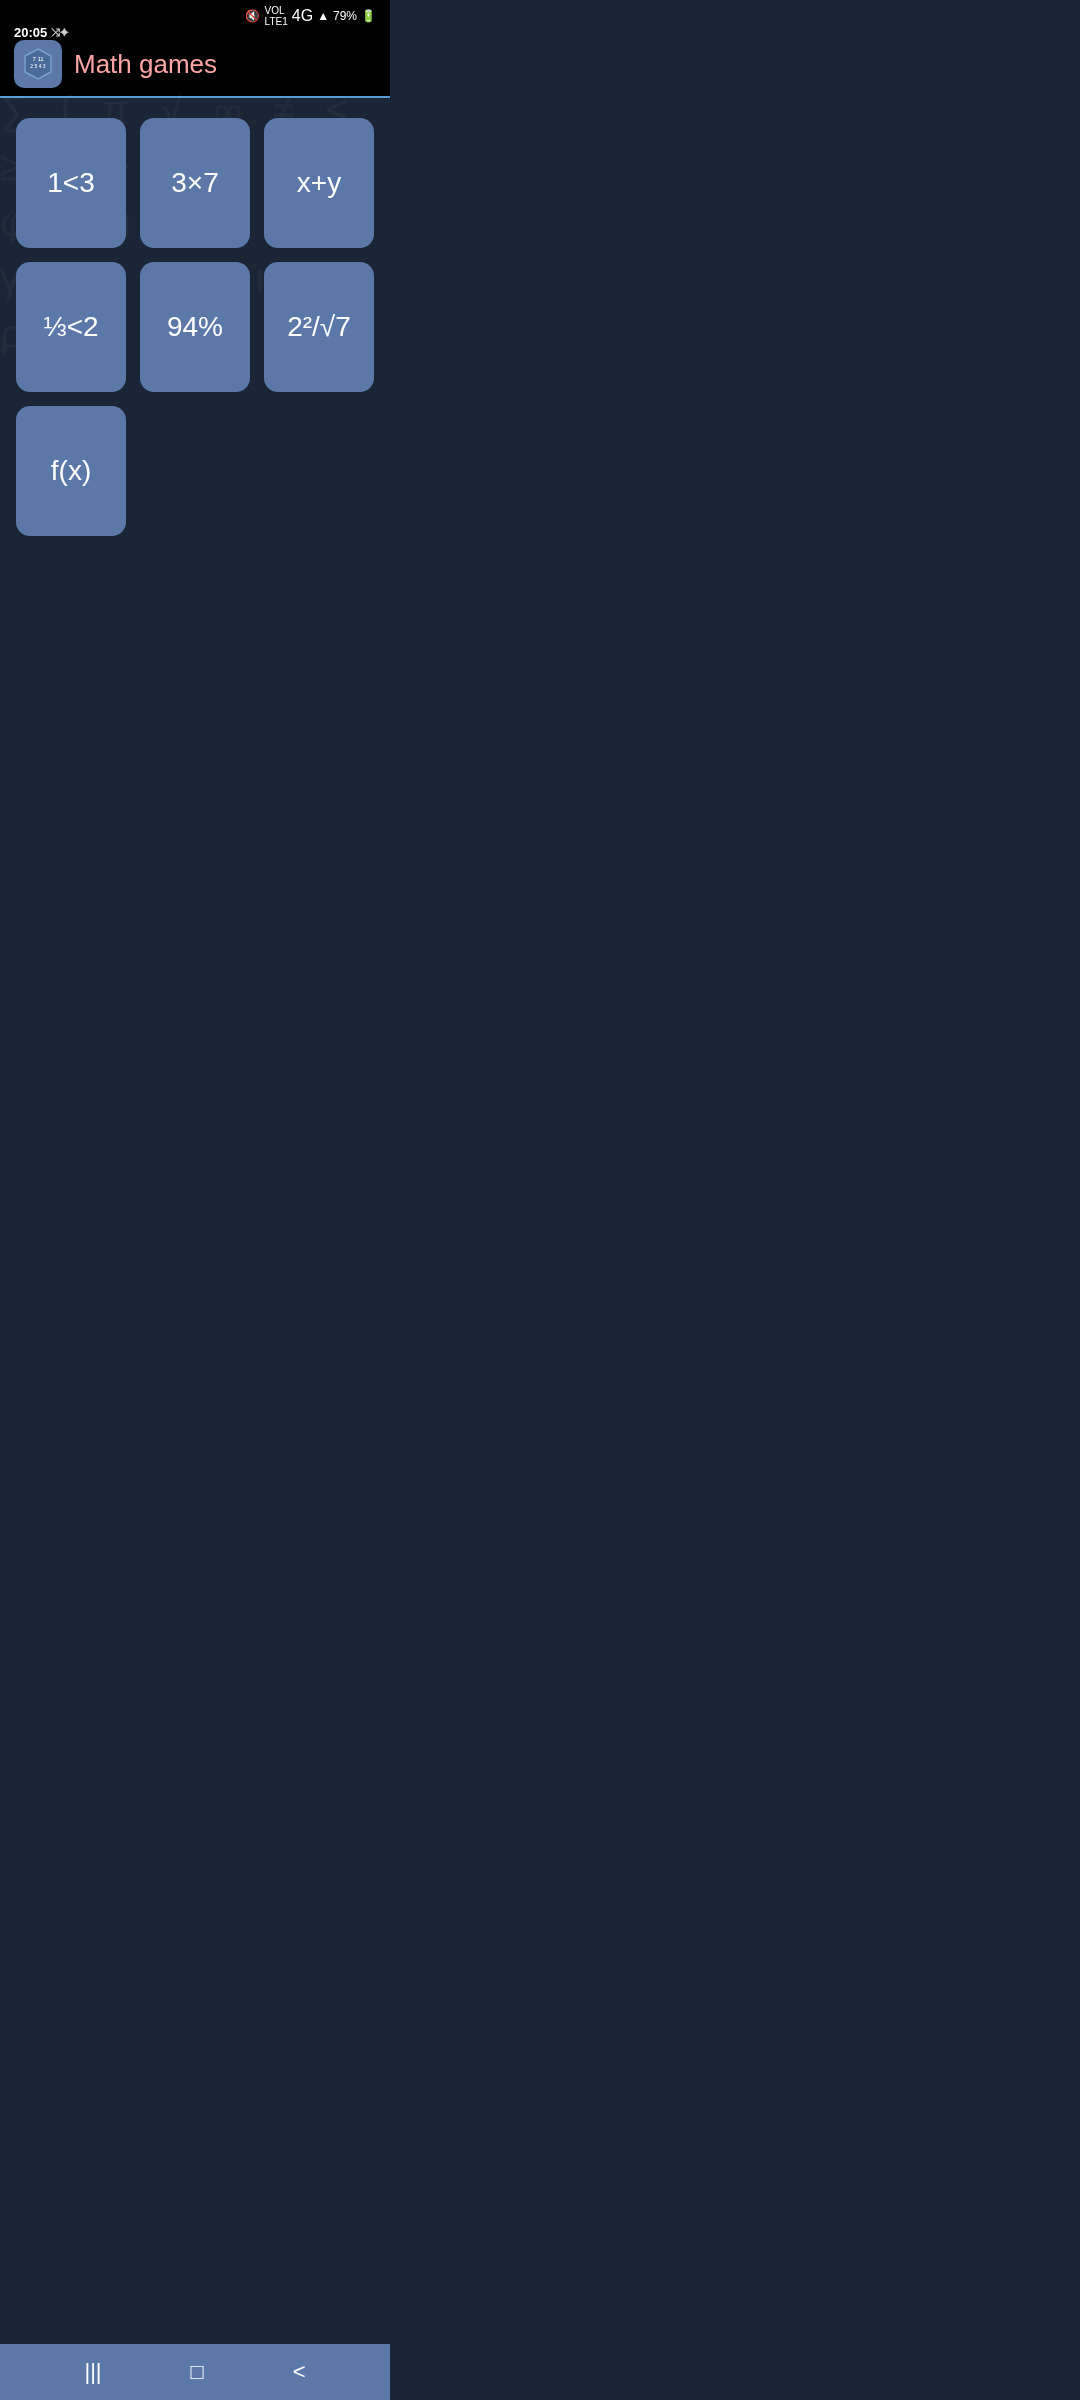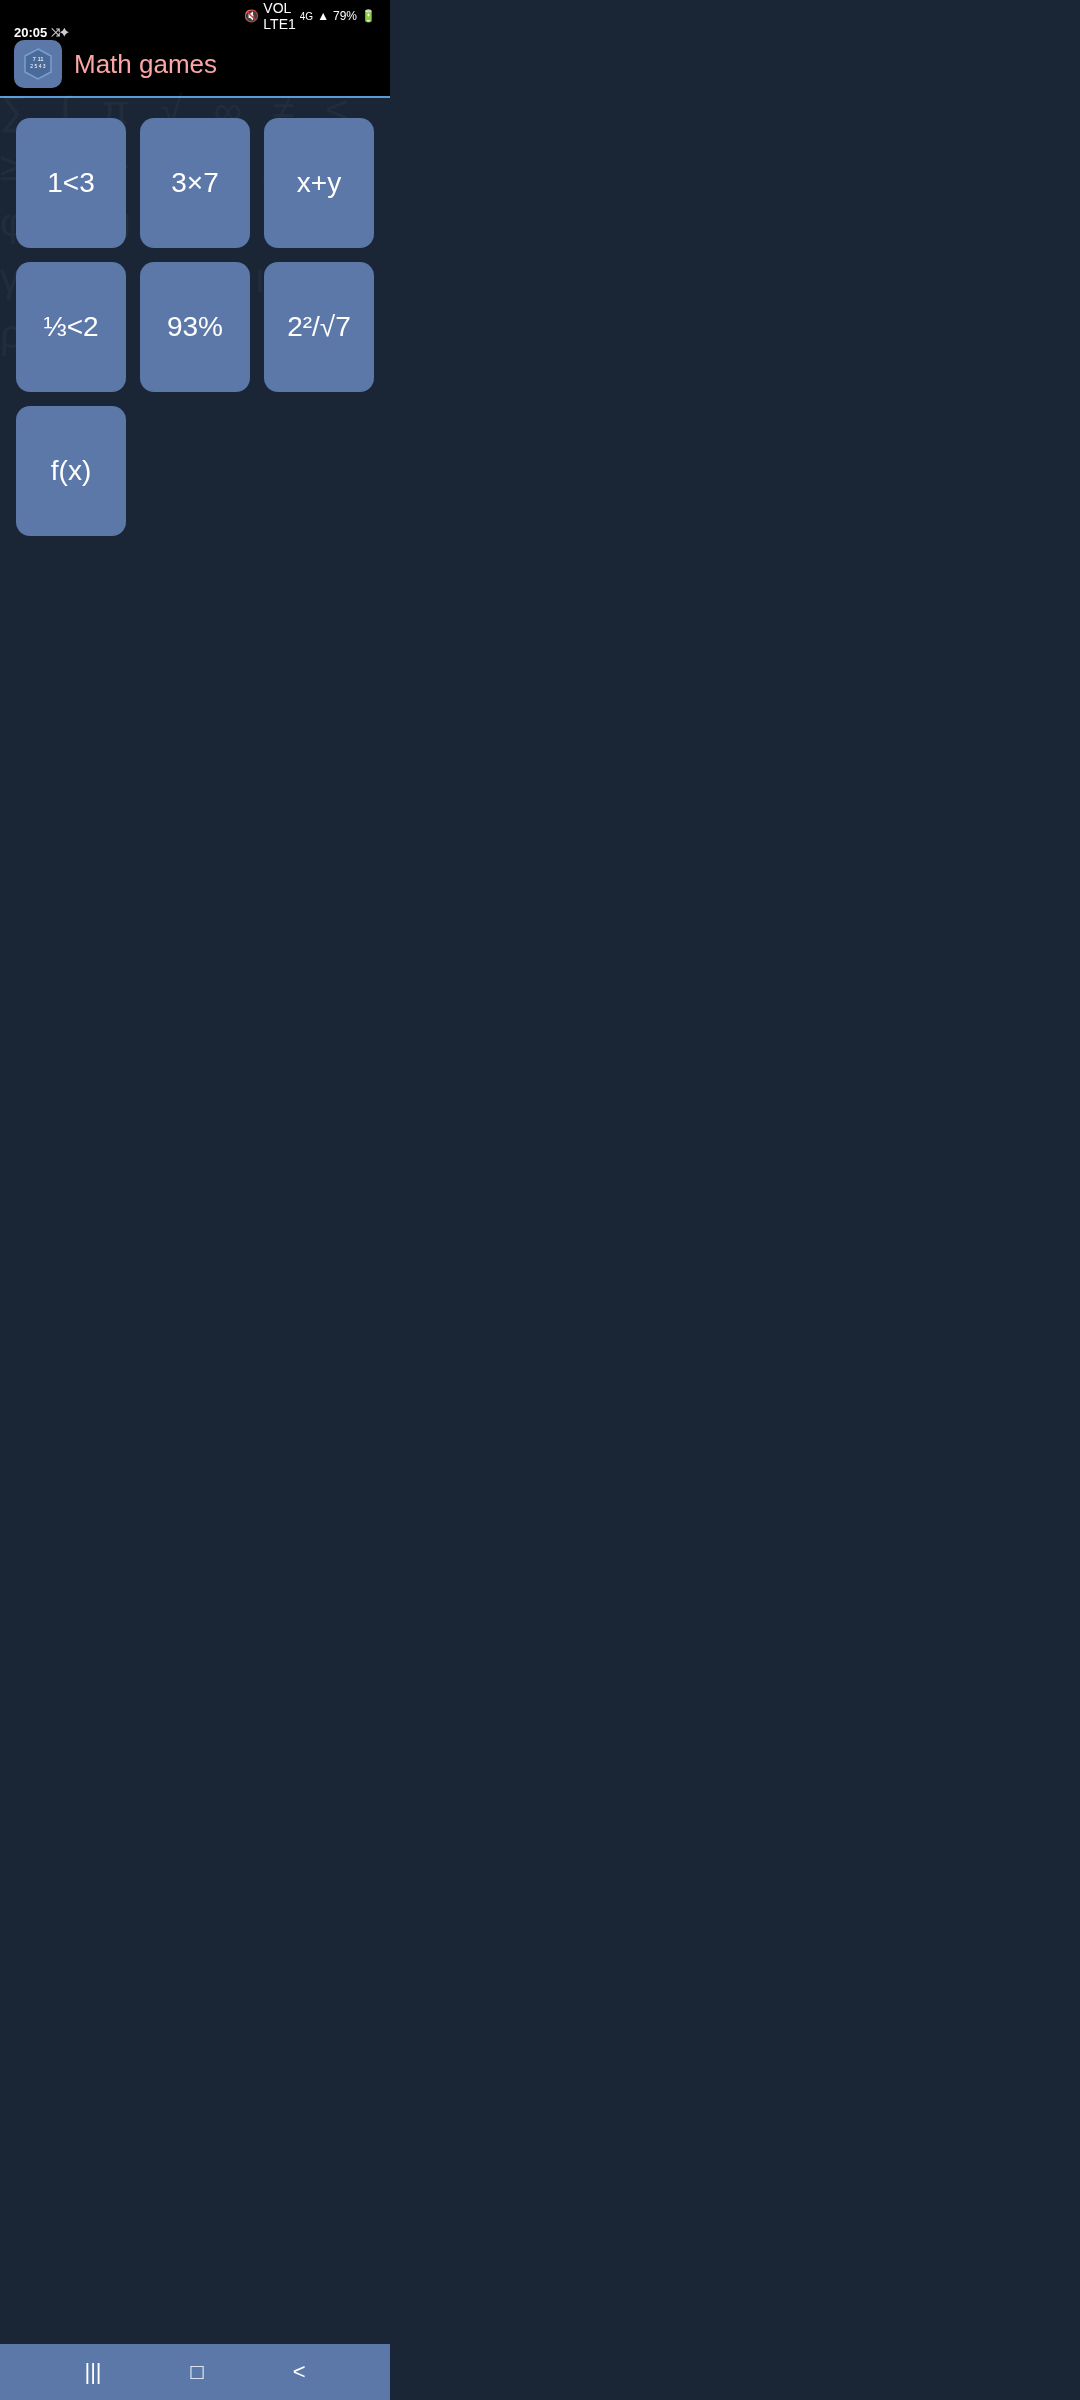--- a/index.html
+++ b/index.html
@@ -124,22 +124,22 @@
 </head>
 <body>
 
 <div class="status-bar">
   <div class="status-left">
     <span>20:05</span>
     <span style="font-size:11px; opacity:0.8;">⤨✦</span>
   </div>
   <div class="status-right">
     <span>🔇</span>
-    <span style="font-size:14px;">VOL<br>LTE1</span>
-    <span style="font-size:10px;">4G</span>
+    <span style="font-size:10px;">VOL<br>LTE1</span>
+    <span style="font-size:16px;">4G</span>
     <span>▲</span>
     <span>79%</span>
     <span>🔋</span>
   </div>
 </div>
 
 <div class="app-bar">
   <div class="app-icon">
     <svg width="36" height="36" viewBox="0 0 36 36">
 
@@ -151,21 +151,21 @@
   <span class="app-title">Math games</span>
 </div>
 
 <div class="math-bg"></div>
 
 <div class="main-content" id="games-grid">
     <div class="game-card">1&lt;3</div>
     <div class="game-card">3×7</div>
     <div class="game-card">x+y</div>
     <div class="game-card">⅓&lt;2</div>
-    <div class="game-card">93%</div>
+    <div class="game-card">94%</div>
     <div class="game-card">2²/√7</div>
     <div class="game-card">f(x)</div>
   </div>
 
 <div class="nav-bar">
   <div class="nav-btn">|||</div>
   <div class="nav-btn">□</div>
   <div class="nav-btn">&lt;</div>
 </div>
 

